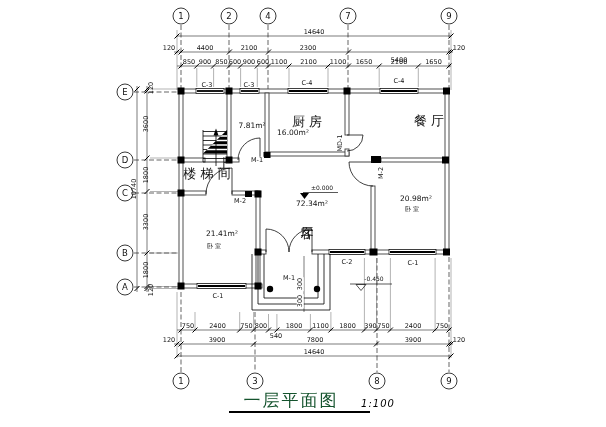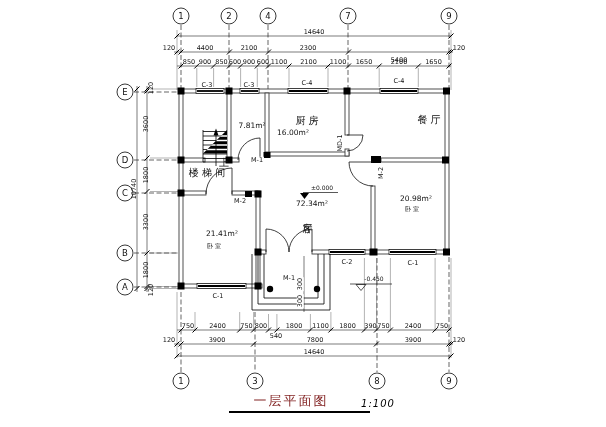--- a/index.html
+++ b/index.html
@@ -16,24 +16,24 @@
   .winbar{stroke:#000;stroke-width:1.8;}
   .bub{fill:#fff;stroke:#222;stroke-width:.9;}
   .blk{fill:#000;stroke:none;}
   .stair{stroke:#000;stroke-width:.8;fill:none;}
   .wht{stroke:#fff;stroke-width:1.4;}
   .tick{stroke:#000;stroke-width:1;}
   .lvl{stroke:#111;stroke-width:.7;fill:none;}
   .lbl{position:absolute;transform:translate(-50%,-50%);font-size:6.5px;color:#111;
        white-space:nowrap;line-height:1;}
   .rot{transform:translate(-50%,-50%) rotate(-90deg);}
-  .s6{font-size:6px;}.s7{font-size:10px;}.s75{font-size:7.5px;}.s85{font-size:8.5px;}
+  .s6{font-size:6px;}.s7{font-size:13px;}.s75{font-size:7.5px;}.s85{font-size:8.5px;}
   .bg{background:#fff;padding:0 1px;}
   .vert{writing-mode:vertical-lr;text-orientation:upright;letter-spacing:1px;}
-  .title{font-size:13px;letter-spacing:2px;color:#7f1d1d;}
+  .title{font-size:17px;letter-spacing:2px;color:#14532d;}
   .scale{font-size:10px;letter-spacing:1px;color:#000;font-style:italic;}
 </style>
 </head>
 <body>
 
 <div id="canvas">
 
 <svg id="plan" width="606" height="427" viewBox="0 0 606 427">
   <defs>
     <clipPath id="stclip">

